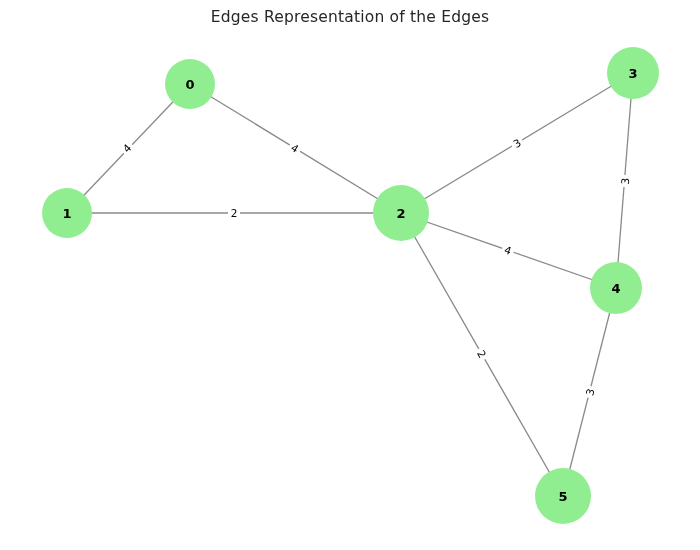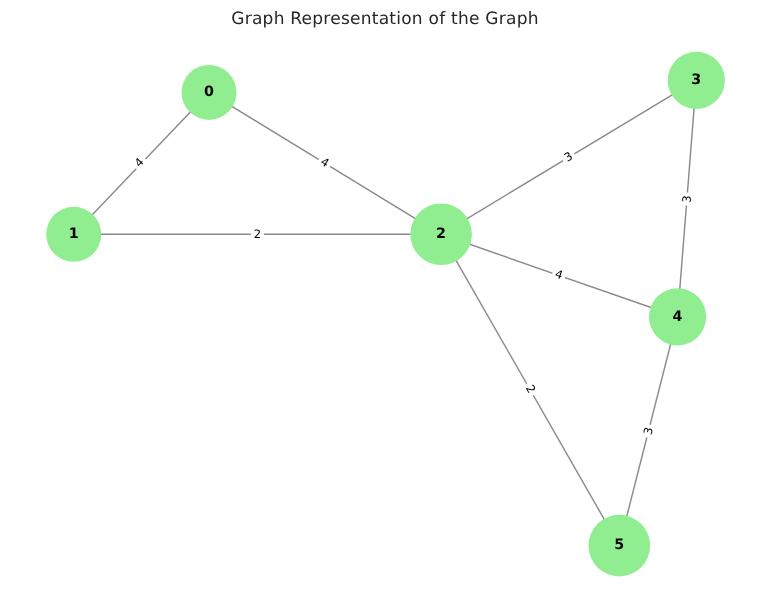--- a/index.html
+++ b/index.html
@@ -61,21 +61,21 @@
   }
   .edge-label-bg {
     fill: #ffffff;
   }
 </style>
 </head>
 <body>
 
 <div id="canvas">
 
-  <div id="title">Graph Representation of the Graph</div>
+  <div id="title">Edges Representation of the Edges</div>
 
   <svg id="graph" viewBox="0 0 700 550">
     <g id="edges-layer">
         <line x1="190" y1="84" x2="67" y2="213" class="edge-line"></line>
         <line x1="190" y1="84" x2="401" y2="213" class="edge-line"></line>
         <line x1="67" y1="213" x2="401" y2="213" class="edge-line"></line>
         <line x1="401" y1="213" x2="633" y2="73" class="edge-line"></line>
         <line x1="401" y1="213" x2="616" y2="288" class="edge-line"></line>
         <line x1="401" y1="213" x2="563" y2="496" class="edge-line"></line>
         <line x1="633" y1="73" x2="616" y2="288" class="edge-line"></line>

